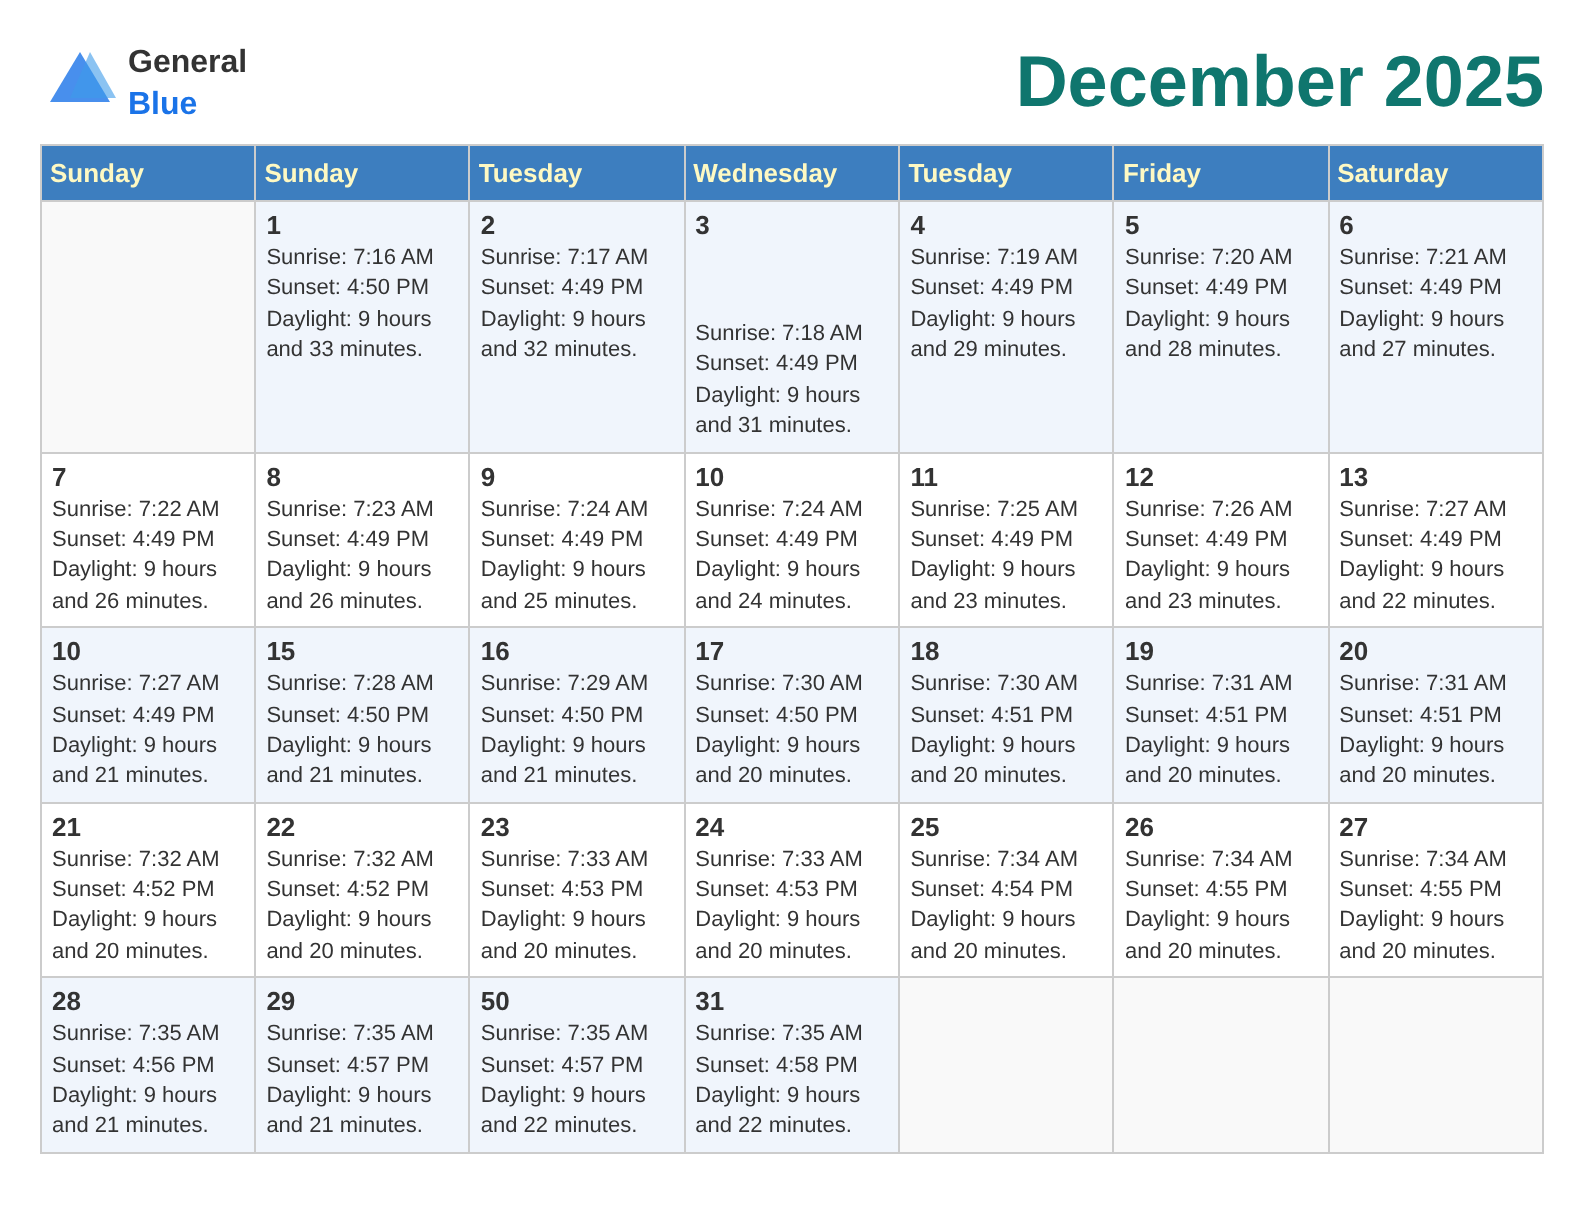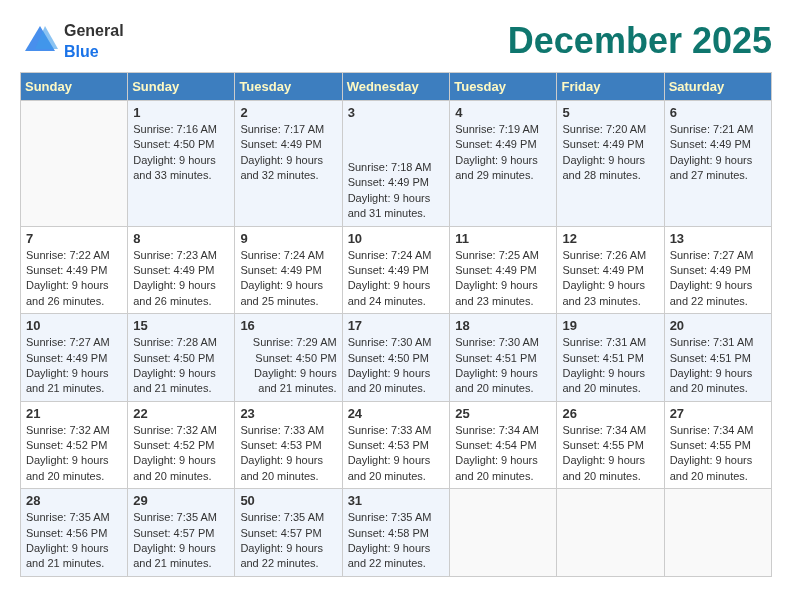--- a/index.html
+++ b/index.html
@@ -225,21 +225,21 @@
         </td>
         <td>
           <span class="day-number">15</span>
           <div class="day-info" style="white-space: pre-line;">Sunrise: 7:28 AM
 Sunset: 4:50 PM
 Daylight: 9 hours
 and 21 minutes.</div>
         </td>
         <td>
           <span class="day-number">16</span>
-          <div class="day-info" style="white-space: pre-line; text-align: right;">Sunrise: 7:29 AM
+          <div class="day-info" style="white-space: pre-line;">Sunrise: 7:29 AM
 Sunset: 4:50 PM
 Daylight: 9 hours
 and 21 minutes.</div>
         </td>
         <td>
           <span class="day-number">17</span>
           <div class="day-info" style="white-space: pre-line;">Sunrise: 7:30 AM
 Sunset: 4:50 PM
 Daylight: 9 hours
 and 20 minutes.</div>

